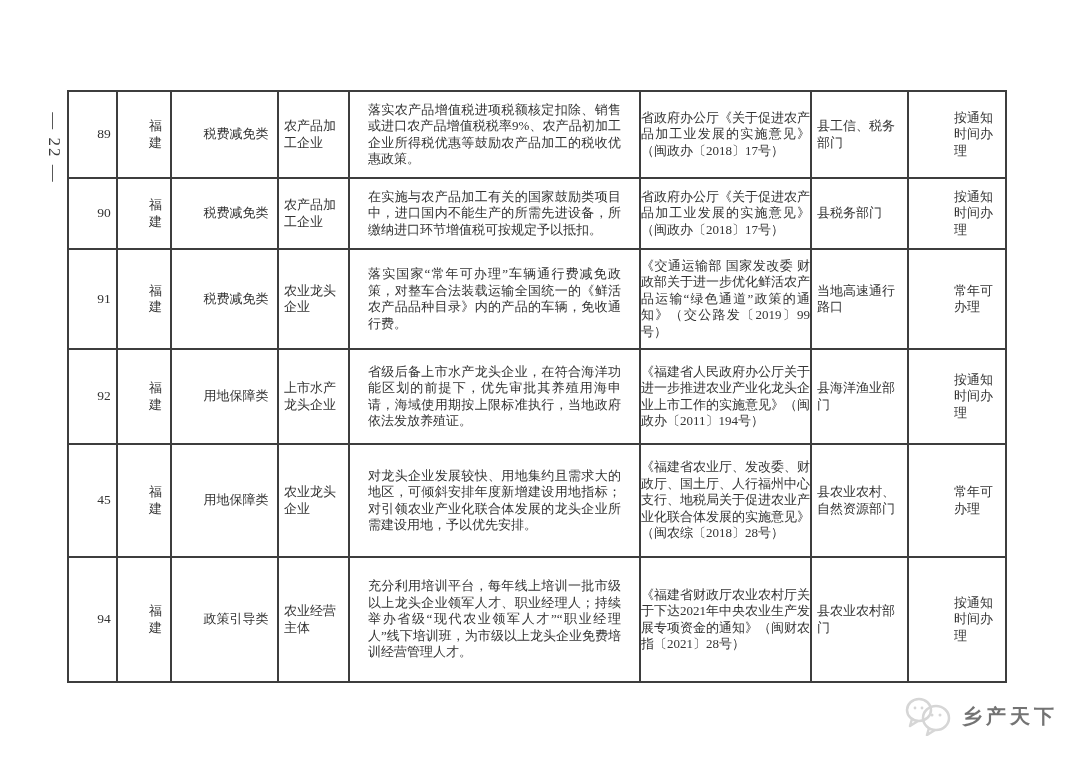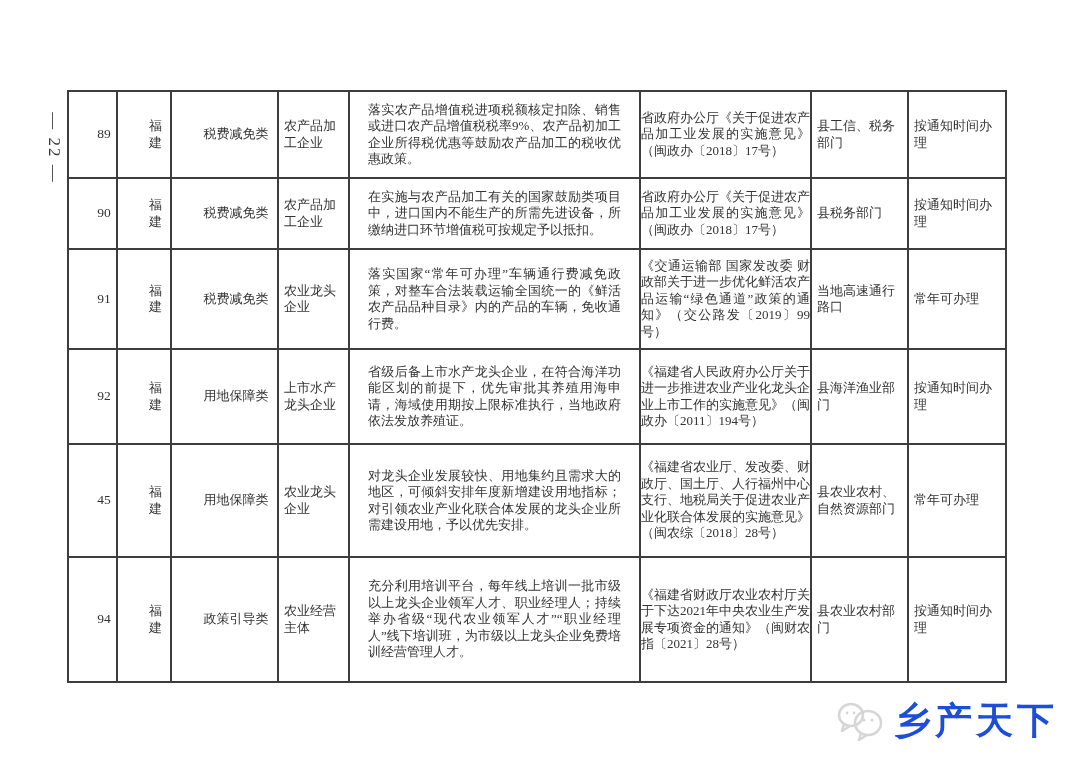--- a/index.html
+++ b/index.html
@@ -28,33 +28,33 @@
   .trow:nth-child(3){height:98px;}
   .trow:nth-child(4){height:93px;}
   .trow:nth-child(5){height:111px;}
   .trow:nth-child(6){height:123px;}
   .cell{
     border-right:2px solid #3d3d3d;
     display:flex;align-items:center;box-sizing:border-box;
     font-size:13px;line-height:16.5px;color:#333;
     padding:3px 5px;overflow:hidden;
   }
-  .cell:last-child{border-right:none;}
+  .cell:last-child{border-right:none;margin-left:40px;}
   .c-center{justify-content:center;text-align:center;padding-left:28px;}
   .c-no{font-size:13.5px;}
   .c-measure{text-align:justify;text-justify:inter-character;padding:3px 18px;}
   .c-policy{text-align:justify;text-justify:inter-character;padding:3px 0;}
   .c-left{text-align:left;}
   
   .watermark{
     position:absolute;right:22px;top:696px;display:flex;align-items:center;gap:8px;
     color:#cfcfcf;
   }
   .watermark-text{
-    font-size:37px;font-weight:bold;letter-spacing:4px;color:#1d4ed8;
+    font-size:20px;font-weight:bold;letter-spacing:4px;color:#737373;
     font-family:"Liberation Sans","DejaVu Sans",sans-serif;
   }
   .watermark-icon svg{display:block;}
 </style>
 </head>
 <body>
 
 <div class="page-no">— 22 —</div>
 
 <div class="policy-table">

